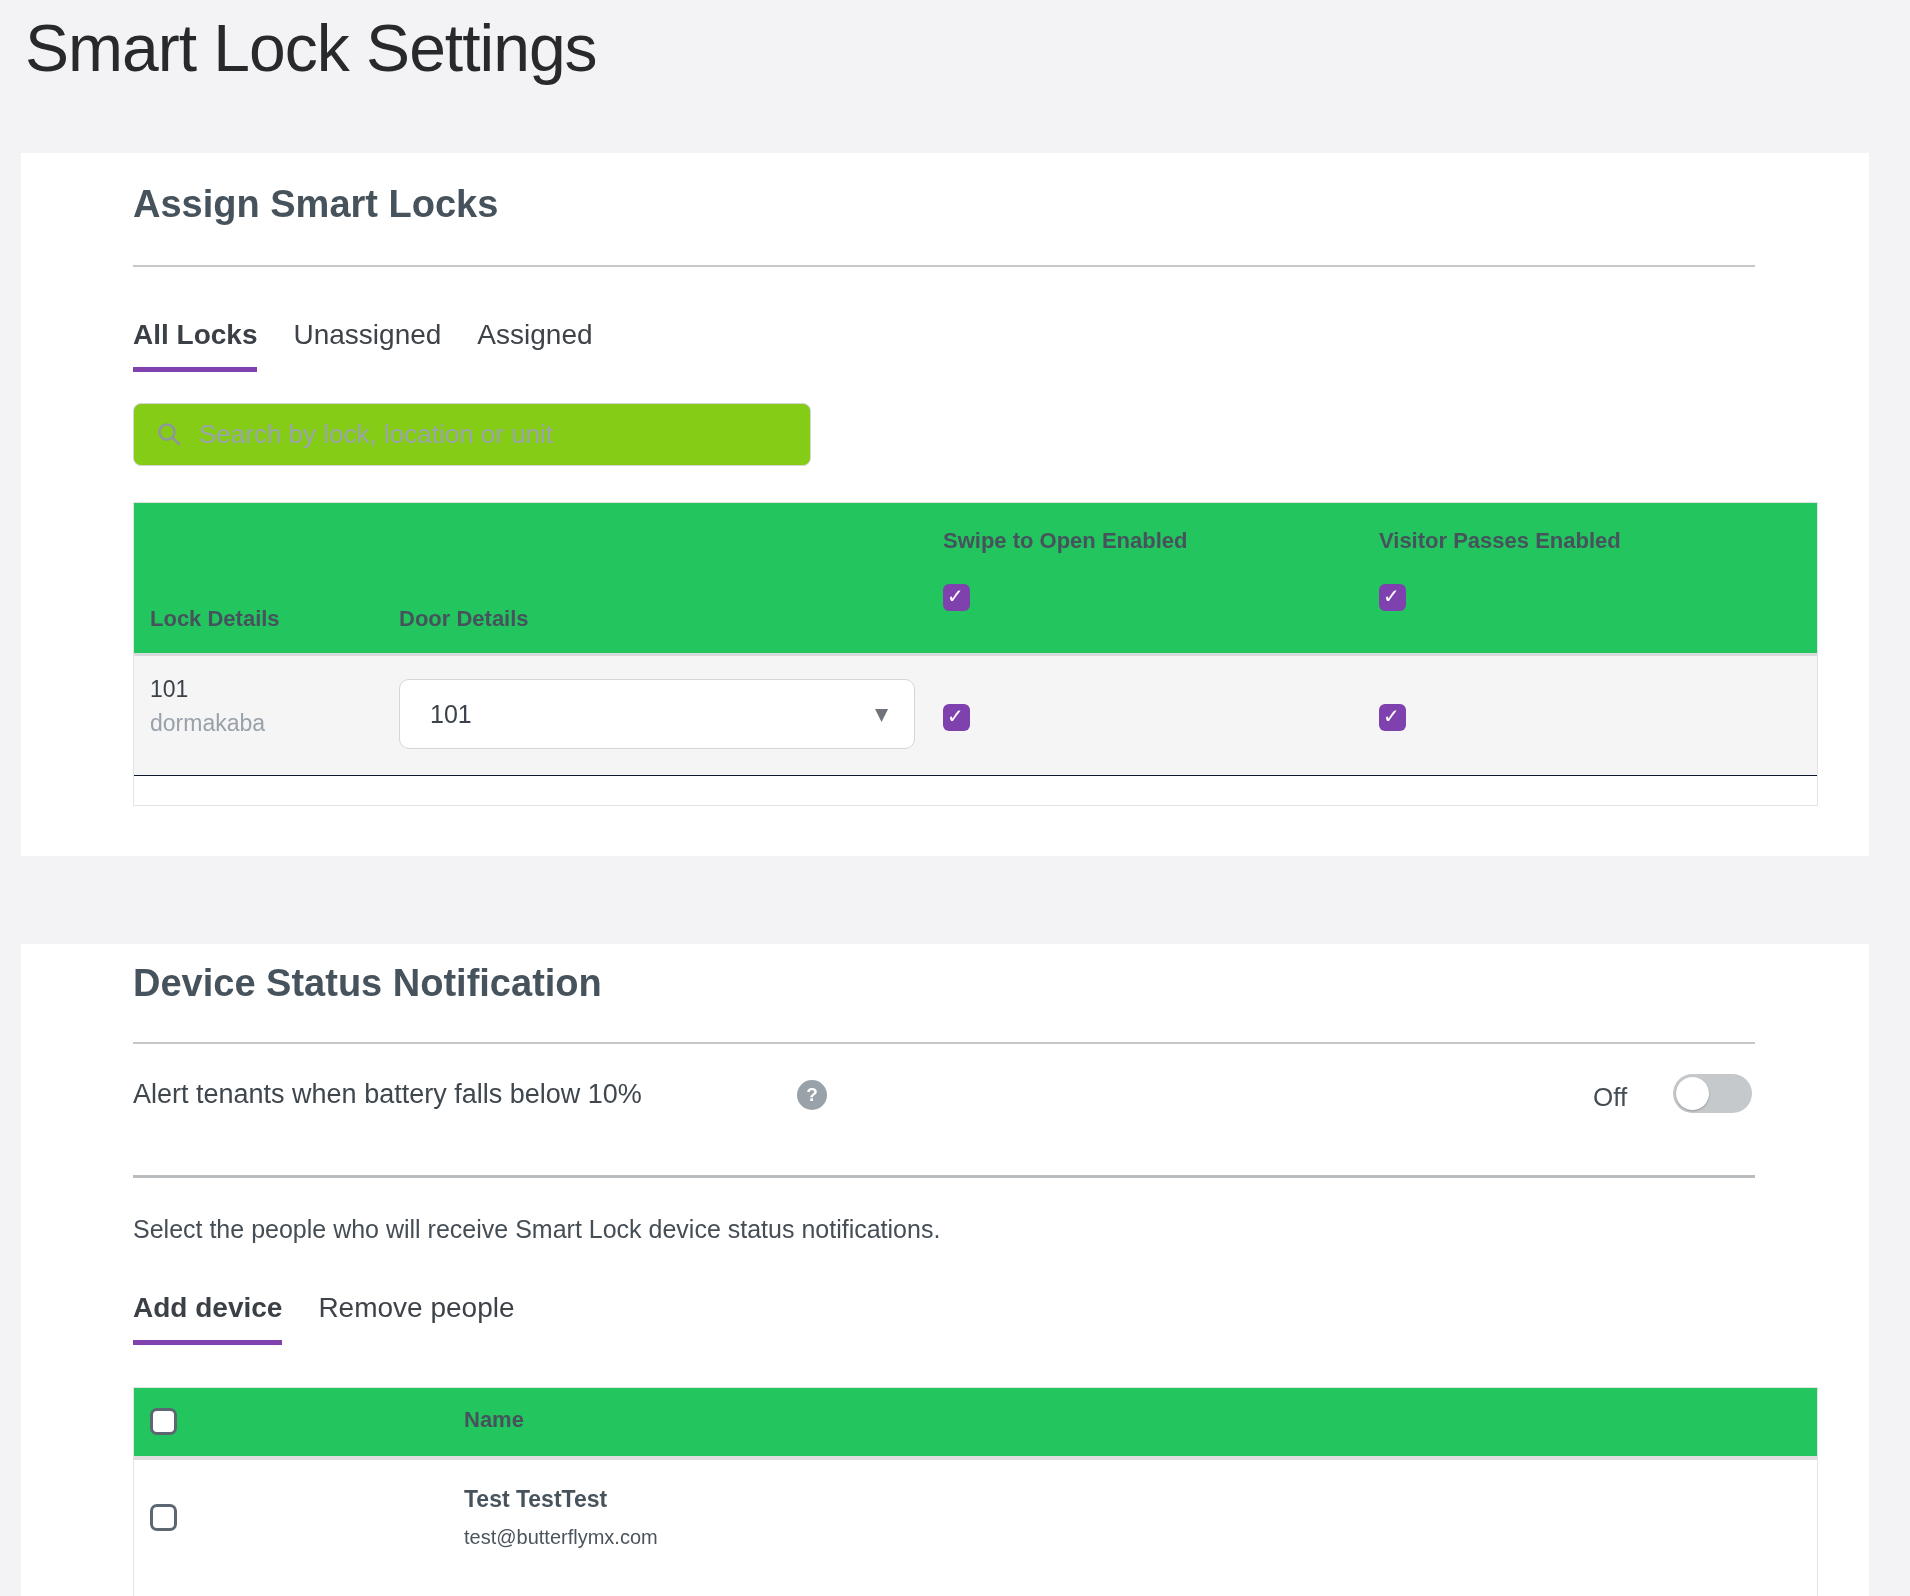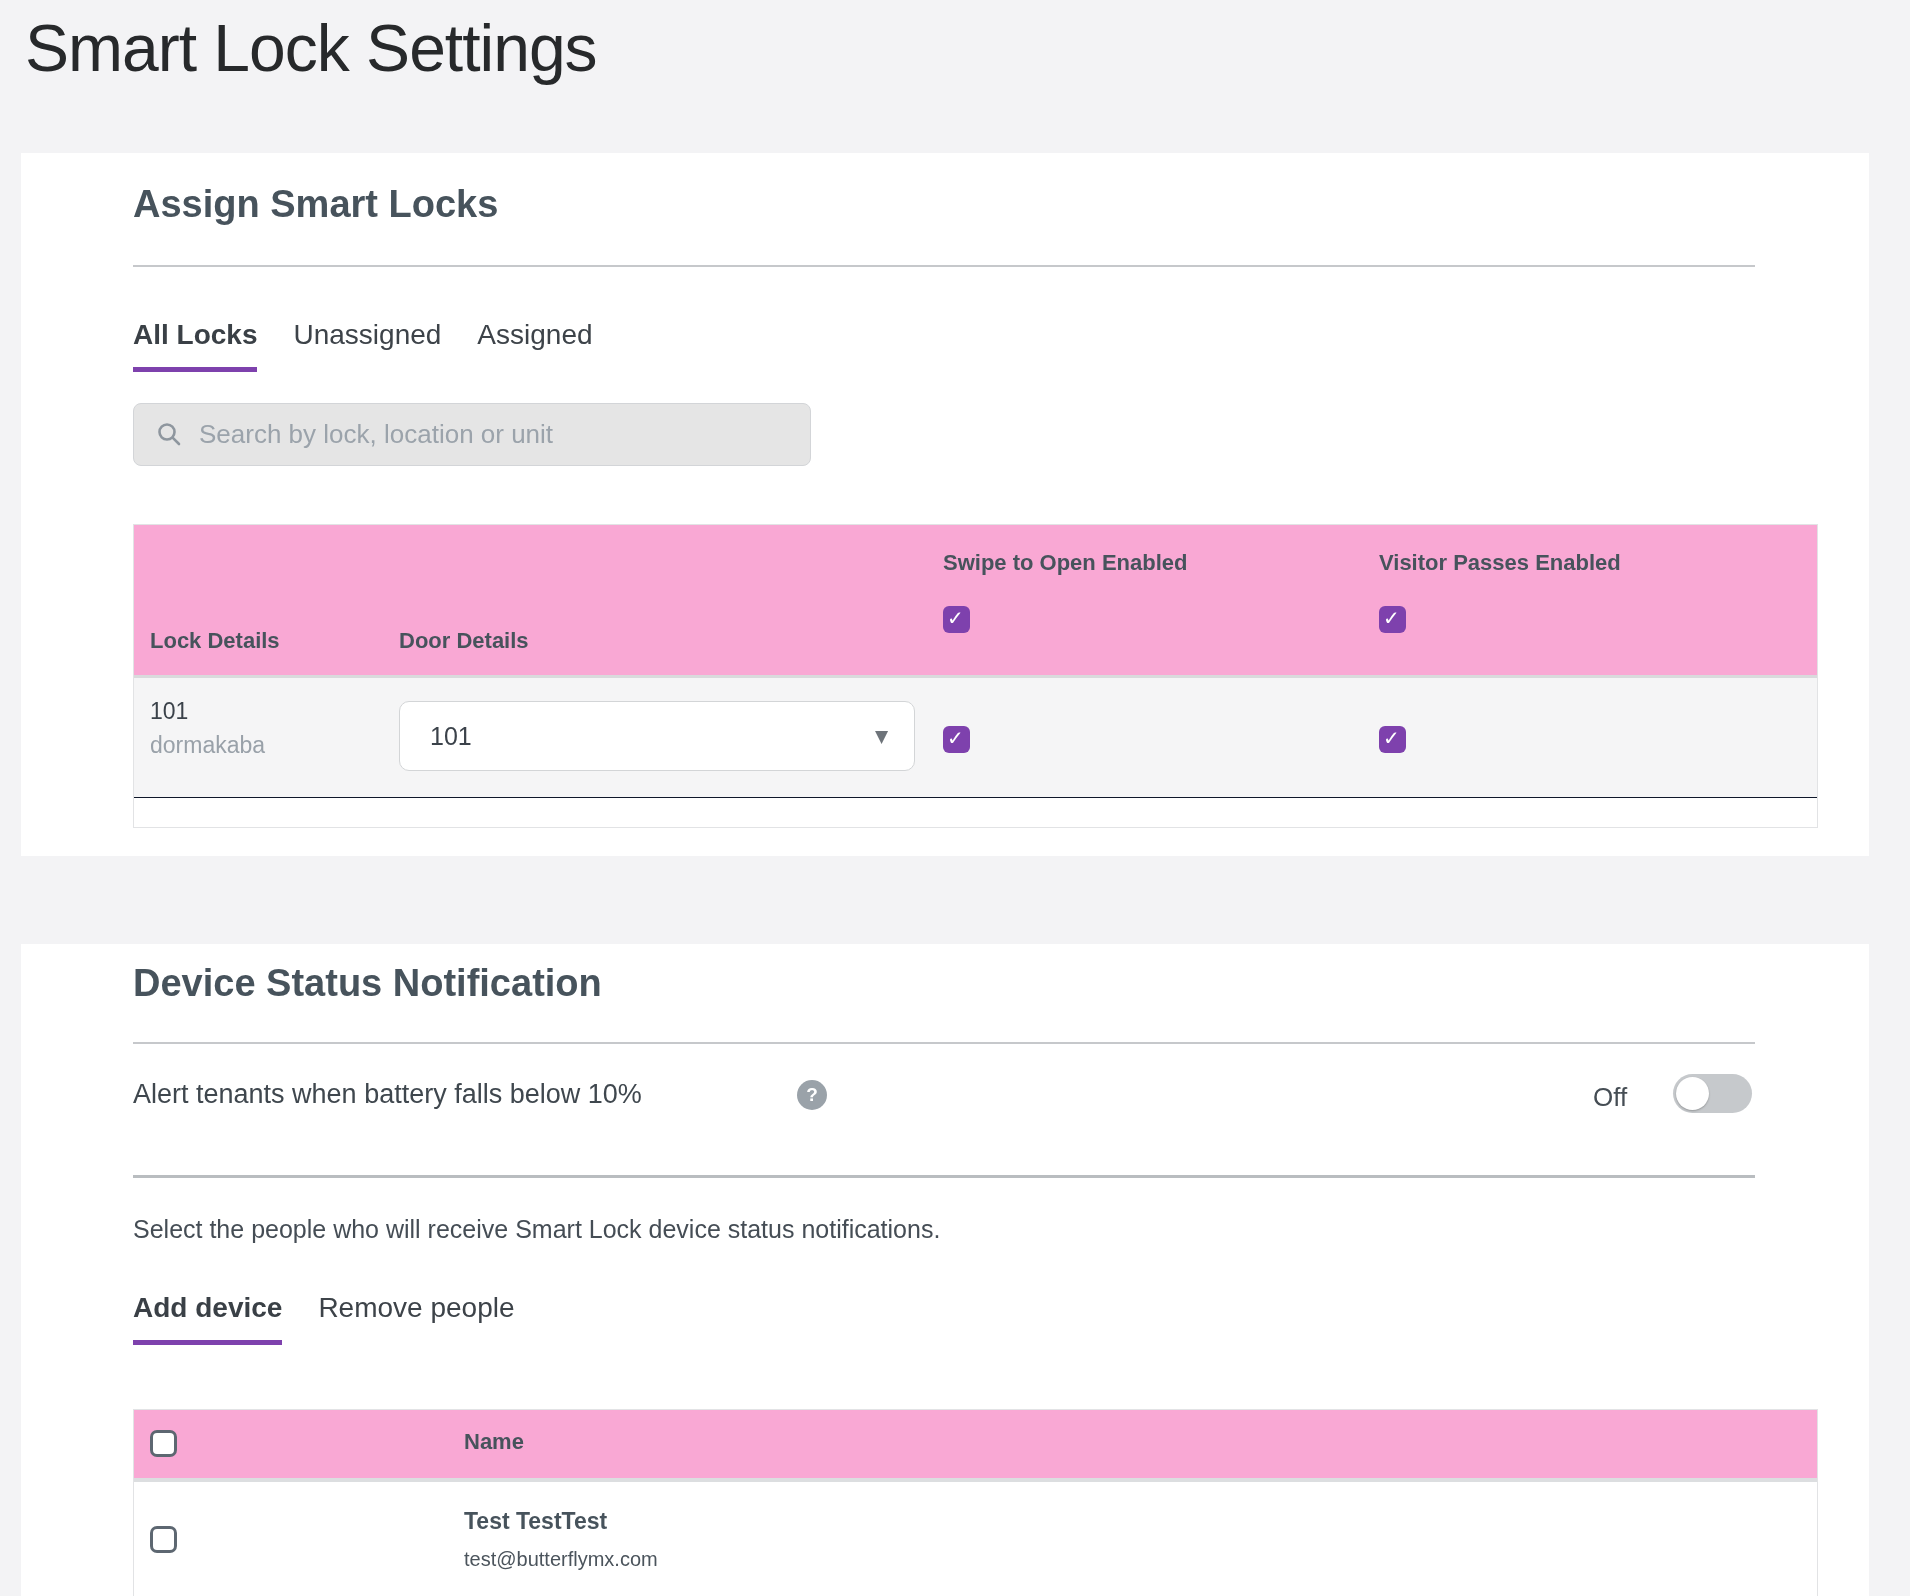--- a/index.html
+++ b/index.html
@@ -57,21 +57,21 @@
   .tab.active { font-weight: 700; border-bottom: 5px solid #7e41ad; color: #3a4046; }
 
   .search-box {
     position: absolute;
     left: 112px;
     top: 250px;
     width: 678px;
     height: 63px;
     border: 1.5px solid #d3d5d8;
     border-radius: 8px;
-    background: #e5e5e5;
+    background: #84cc16;
     display: flex;
     align-items: center;
     padding-left: 22px;
     box-sizing: border-box;
   }
   .search-box svg { flex: 0 0 auto; }
   .search-box input {
     border: none;
     outline: none;
     font-size: 26px;
@@ -79,24 +79,23 @@
     margin-left: 14px;
     width: 560px;
     font-family: inherit;
     background: transparent;
   }
   .search-box input::placeholder { color: #9ba3ab; }
 
   .data-table {
     position: absolute;
     left: 112px;
-    background: #f9a8d4;
+    background: #22c55e;
     border: 1px solid #e2e3e5;
     box-sizing: content-box;
-    margin-top: 22px;
   }
   #locks-table { top: 349px; width: 1683px; height: 302px; }
   #people-table { top: 443px; width: 1683px; height: 225px; }
 
   .th {
     position: absolute;
     font-size: 22px;
     font-weight: 700;
     color: #47535c;
     white-space: nowrap;

